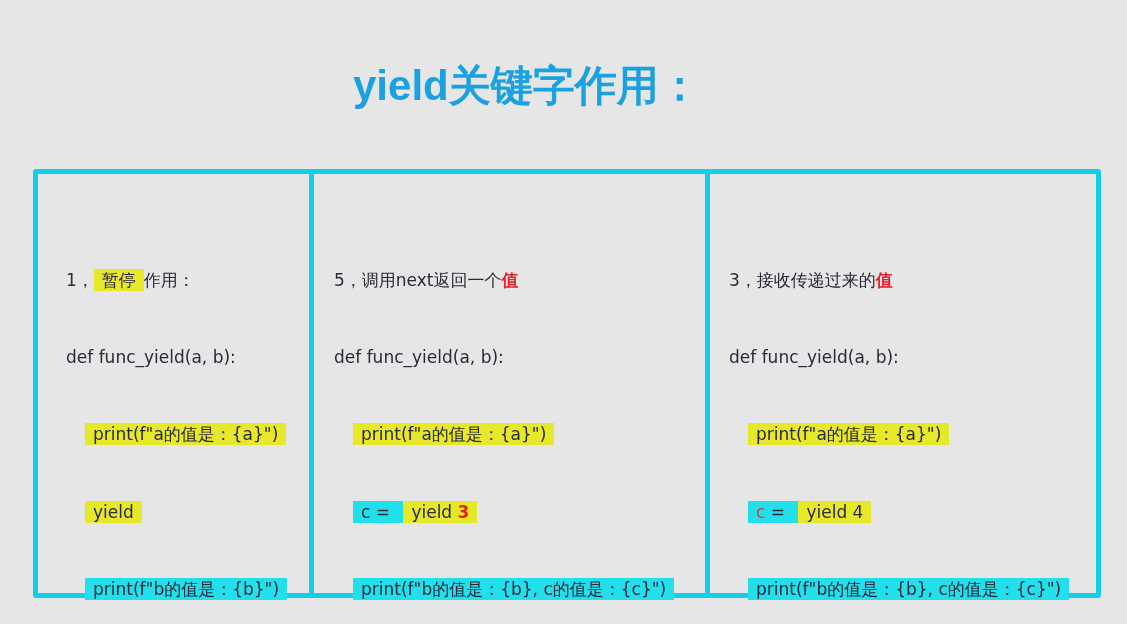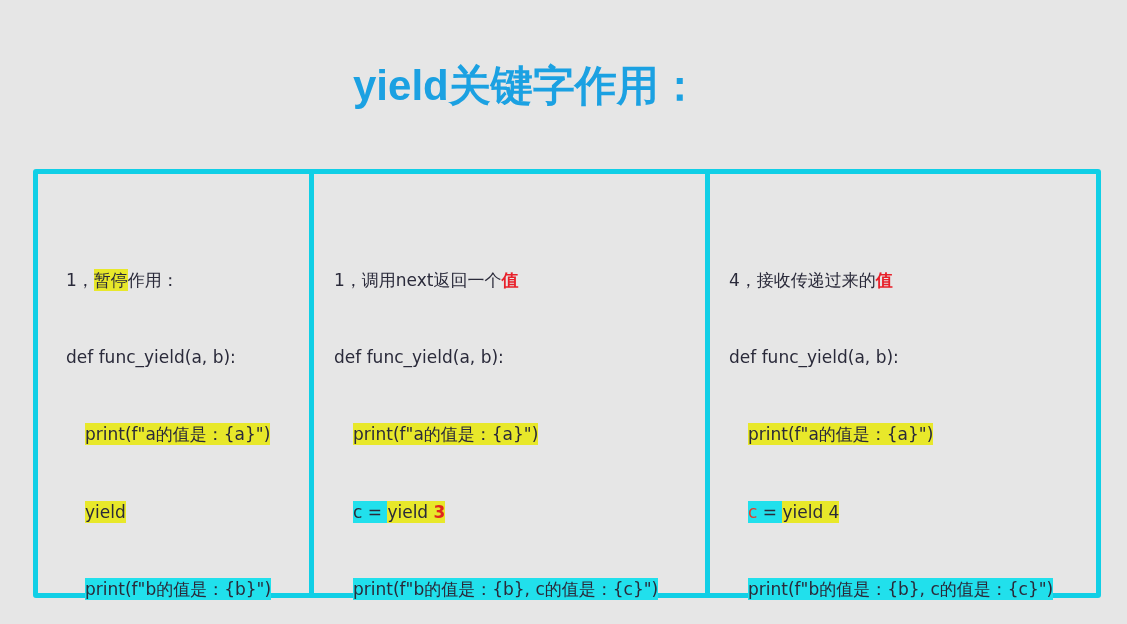--- a/index.html
+++ b/index.html
@@ -27,21 +27,21 @@
     .divider {
       position: absolute; top: 169px; width: 5px; height: 429px;
       background: #11cfe6;
     }
     .panel {
       position: absolute; top: 216px;
       font-size: 17px; line-height: 25.8px;
       white-space: pre;
     }
     .line { height: 25.8px; display: block; }
-    .hl { padding: 1px 0; }
+    .hl { padding: 1px 8px; }
     .y { background: #e8e82a; }
     .c { background: #21e0ec; }
     .red { color: #e0281e; font-weight: bold; }
     .redn { color: #e63a2a; }
     .ind { display: inline-block; width: 19px; }
     .heading-red { color: #e8202a; font-weight: bold; }
   </style>
 </head>
 <body>
 
@@ -57,34 +57,34 @@
   <span class="line"><span class="ind"></span><span class="hl y">print(f"a的值是：{a}")</span></span>
   <span class="line"><span class="ind"></span><span class="hl y">yield</span></span>
   <span class="line"><span class="ind"></span><span class="hl c">print(f"b的值是：{b}")</span></span>
   
   
   
   
 </div>
 
 <div class="panel" style="left:334px;">
-  <span class="line"><span>1，调用next返回一个</span><span class="heading-red">值</span></span>
+  <span class="line"><span>5，调用next返回一个</span><span class="heading-red">值</span></span>
   <span class="line">def func_yield(a, b):</span>
   <span class="line"><span class="ind"></span><span class="hl y">print(f"a的值是：{a}")</span></span>
   <span class="line"><span class="ind"></span><span class="hl c">c = </span><span class="hl y"><span>yield </span><span class="red">3</span></span></span>
   <span class="line"><span class="ind"></span><span class="hl c">print(f"b的值是：{b}, c的值是：{c}")</span></span>
   
   
   
   
   
 </div>
 
 <div class="panel" style="left:729px;">
-  <span class="line"><span>4，接收传递过来的</span><span class="heading-red">值</span></span>
+  <span class="line"><span>3，接收传递过来的</span><span class="heading-red">值</span></span>
   <span class="line">def func_yield(a, b):</span>
   <span class="line"><span class="ind"></span><span class="hl y">print(f"a的值是：{a}")</span></span>
   <span class="line"><span class="ind"></span><span class="hl c"><span class="redn">c</span><span> = </span></span><span class="hl y">yield 4</span></span>
   <span class="line"><span class="ind"></span><span class="hl c">print(f"b的值是：{b}, c的值是：{c}")</span></span>
   
   
   
   
   
   

